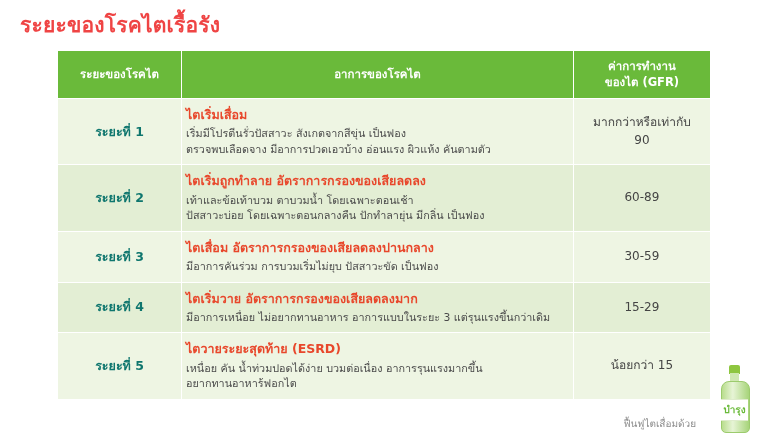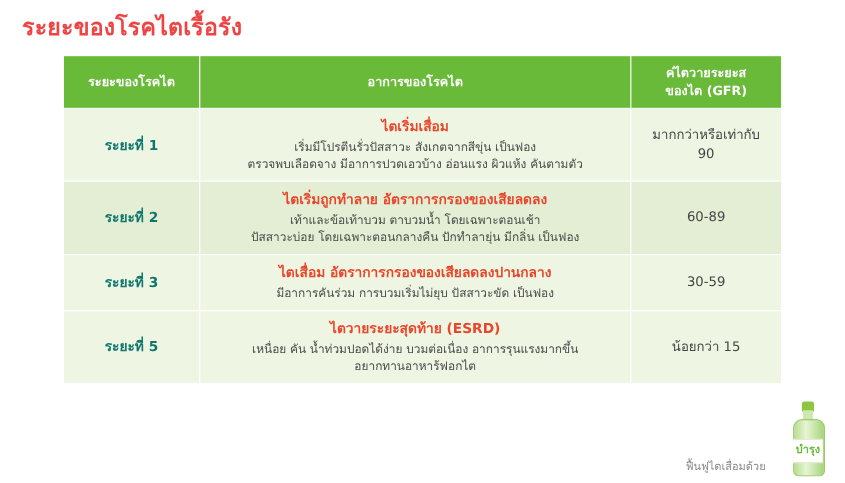--- a/index.html
+++ b/index.html
@@ -54,21 +54,20 @@
   .col-symp  { width: 60%; }
   .col-gfr   { width: 21%; }
 
   td.stage-cell {
     text-align: center;
     color: #0f766e;
     font-size: 12.5px;
     font-weight: bold;
   }
   td.symp-cell {
-    text-align: center;
   }
   td.gfr-cell {
     text-align: center;
     color: #444444;
     font-size: 12px;
   }
   .row-a td { background: #eef5e3; }
   .row-b td { background: #e3eed4; }
 
   .symp-head {
@@ -155,21 +154,21 @@
     <colgroup>
       <col class="col-stage">
       <col class="col-symp">
       <col class="col-gfr">
     </colgroup>
     <thead>
       <tr>
         <th>ระยะของโรคไต</th>
         <th>อาการของโรคไต</th>
         <th>
-          <span>ค่ไตวายระยะส</span><br>
+          <span>ค่าการทำงาน</span><br>
           <span>ของไต (GFR)</span>
         </th>
       </tr>
     </thead>
     <tbody>
       <tr class="row-a">
         <td class="stage-cell">ระยะที่ 1</td>
         <td class="symp-cell">
           <span class="symp-head">ไตเริ่มเสื่อม</span>
           <span class="symp-line">เริ่มมีโปรตีนรั่วปัสสาวะ สังเกตจากสีขุ่น เป็นฟอง</span>
@@ -192,20 +191,30 @@
         </td>
       </tr>
       <tr class="row-a">
         <td class="stage-cell">ระยะที่ 3</td>
         <td class="symp-cell">
           <span class="symp-head">ไตเสื่อม อัตราการกรองของเสียลดลงปานกลาง</span>
           <span class="symp-line">มีอาการคันร่วม การบวมเริ่มไม่ยุบ ปัสสาวะขัด เป็นฟอง</span>
         </td>
         <td class="gfr-cell">
           <span class="gfr-line">30-59</span>
+        </td>
+      </tr>
+      <tr class="row-b">
+        <td class="stage-cell">ระยะที่ 4</td>
+        <td class="symp-cell">
+          <span class="symp-head">ไตเริ่มวาย อัตราการกรองของเสียลดลงมาก</span>
+          <span class="symp-line">มีอาการเหนื่อย ไม่อยากทานอาหาร อาการแบบในระยะ 3 แต่รุนแรงขึ้นกว่าเดิม</span>
+        </td>
+        <td class="gfr-cell">
+          <span class="gfr-line">15-29</span>
         </td>
       </tr>
       <tr class="row-a">
         <td class="stage-cell">ระยะที่ 5</td>
         <td class="symp-cell">
           <span class="symp-head">ไตวายระยะสุดท้าย (ESRD)</span>
           <span class="symp-line">เหนื่อย คัน น้ำท่วมปอดได้ง่าย บวมต่อเนื่อง อาการรุนแรงมากขึ้น</span>
           <span class="symp-line">อยากทานอาหาร้ฟอกไต</span>
         </td>
         <td class="gfr-cell">

